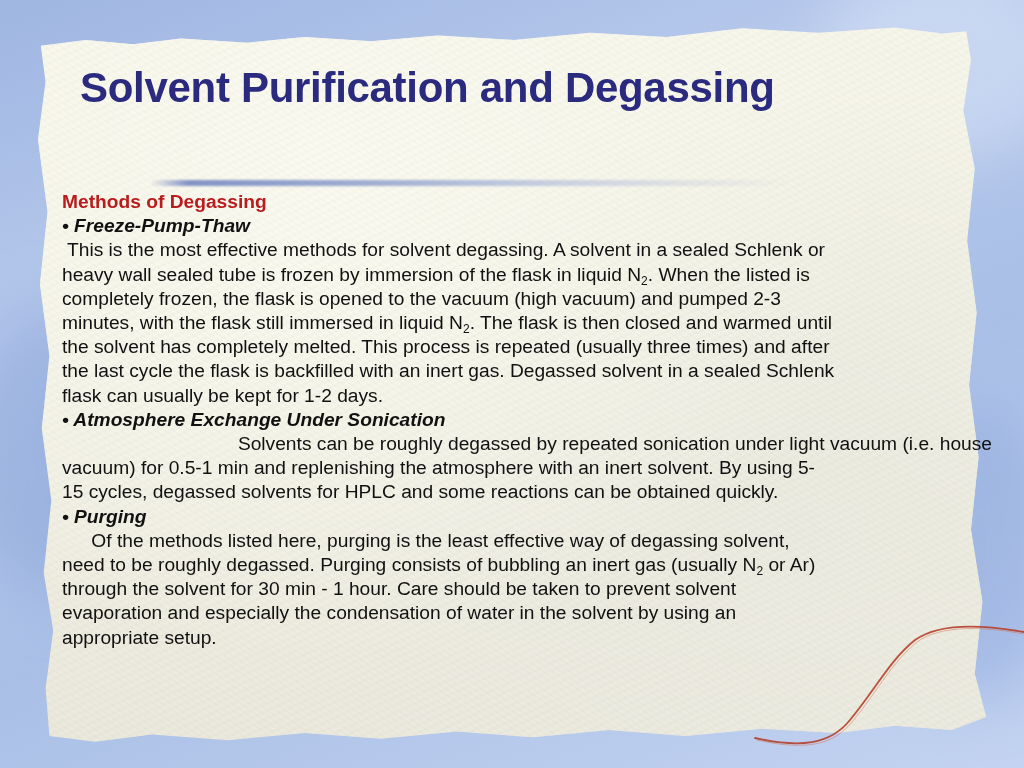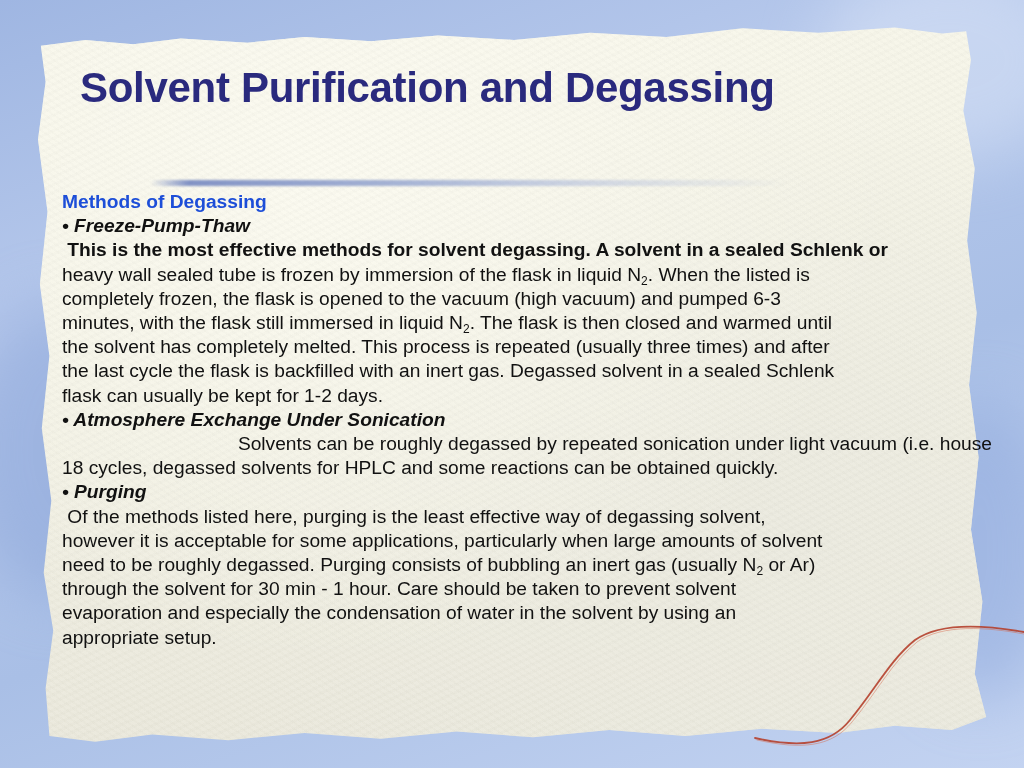--- a/index.html
+++ b/index.html
@@ -82,21 +82,21 @@
       left: 62px;
       top: 190px;
       width: 930px;
       font-family: "Liberation Sans", sans-serif;
       font-size: 19.2px;
       line-height: 24.2px;
       color: #111;
     }
     .section-heading {
       font-weight: bold;
-      color: #1d4ed8;
+      color: #b91c1c;
     }
     .method-title {
       font-weight: bold;
       font-style: italic;
       color: #111;
     }
     .line {
       display: block;
       white-space: nowrap;
     }
@@ -124,35 +124,35 @@
 </div>
 
 <h1 class="title">Solvent Purification and Degassing</h1>
 
 <div class="divider"></div>
 
 <div class="content">
   <span class="line section-heading">Methods of Degassing</span>
 
   <span class="line method-title"><span>•</span> <span>Freeze-Pump-Thaw</span></span>
-  <span class="line" style="white-space:pre;font-weight:bold;"> This is the most effective methods for solvent degassing. A solvent in a sealed Schlenk or</span>
+  <span class="line" style="white-space:pre;"> This is the most effective methods for solvent degassing. A solvent in a sealed Schlenk or</span>
   <span class="line"><span>heavy wall sealed tube is frozen by immersion of the flask in liquid N</span><sub>2</sub><span>. When the listed is</span></span>
-  <span class="line">completely frozen, the flask is opened to the vacuum (high vacuum) and pumped 6-3</span>
+  <span class="line">completely frozen, the flask is opened to the vacuum (high vacuum) and pumped 2-3</span>
   <span class="line"><span>minutes, with the flask still immersed in liquid N</span><sub>2</sub><span>. The flask is then closed and warmed until</span></span>
   <span class="line">the solvent has completely melted. This process is repeated (usually three times) and after</span>
   <span class="line">the last cycle the flask is backfilled with an inert gas. Degassed solvent in a sealed Schlenk</span>
   <span class="line">flask can usually be kept for 1-2 days.</span>
 
   <span class="line method-title"><span>•</span> <span>Atmosphere Exchange Under Sonication</span></span>
   <span class="line" style="white-space:pre;text-align:right;"> Solvents can be roughly degassed by repeated sonication under light vacuum (i.e. house</span>
-  <span class="line">18 cycles, degassed solvents for HPLC and some reactions can be obtained quickly.</span>
+  <span class="line">vacuum) for 0.5-1 min and replenishing the atmosphere with an inert solvent. By using 5-</span>
+  <span class="line">15 cycles, degassed solvents for HPLC and some reactions can be obtained quickly.</span>
 
   <span class="line method-title"><span>•</span> <span>Purging</span></span>
-  <span class="line" style="white-space:pre;"> Of the methods listed here, purging is the least effective way of degassing solvent,</span>
-  <span class="line">however it is acceptable for some applications, particularly when large amounts of solvent</span>
+  <span class="line" style="white-space:pre;margin-left:24px;"> Of the methods listed here, purging is the least effective way of degassing solvent,</span>
   <span class="line"><span>need to be roughly degassed. Purging consists of bubbling an inert gas (usually N</span><sub>2</sub><span> or Ar)</span></span>
   <span class="line">through the solvent for 30 min - 1 hour. Care should be taken to prevent solvent</span>
   <span class="line">evaporation and especially the condensation of water in the solvent by using an</span>
   <span class="line">appropriate setup.</span>
 </div>
 
 <svg class="thread" width="1024" height="768" viewBox="0 0 1024 768">
   <path d="M755 738 C 800 748, 830 745, 850 720 C 875 690, 890 660, 915 640 C 940 622, 985 625, 1024 632" fill="none" stroke="#b5402c" stroke-width="1.8" stroke-linecap="round" opacity="0.9"></path>
   <path d="M757 740 C 802 750, 832 747, 852 722 C 877 692, 892 662, 917 642 C 942 624, 987 627, 1024 634" fill="none" stroke="#d46a4e" stroke-width="0.8" stroke-linecap="round" opacity="0.6"></path>
 </svg>

